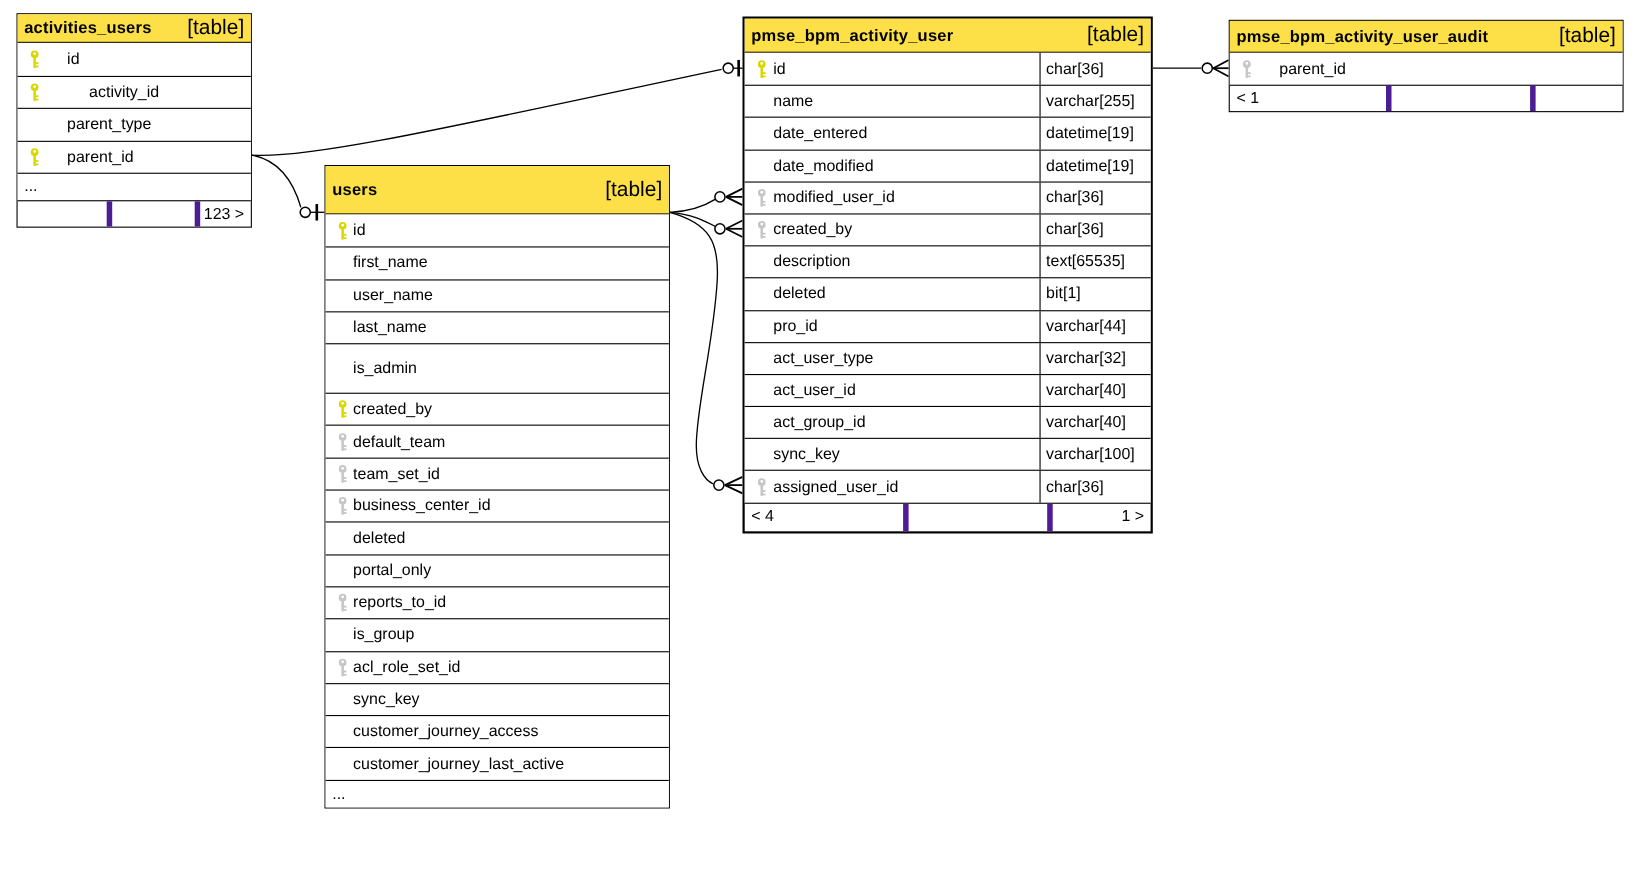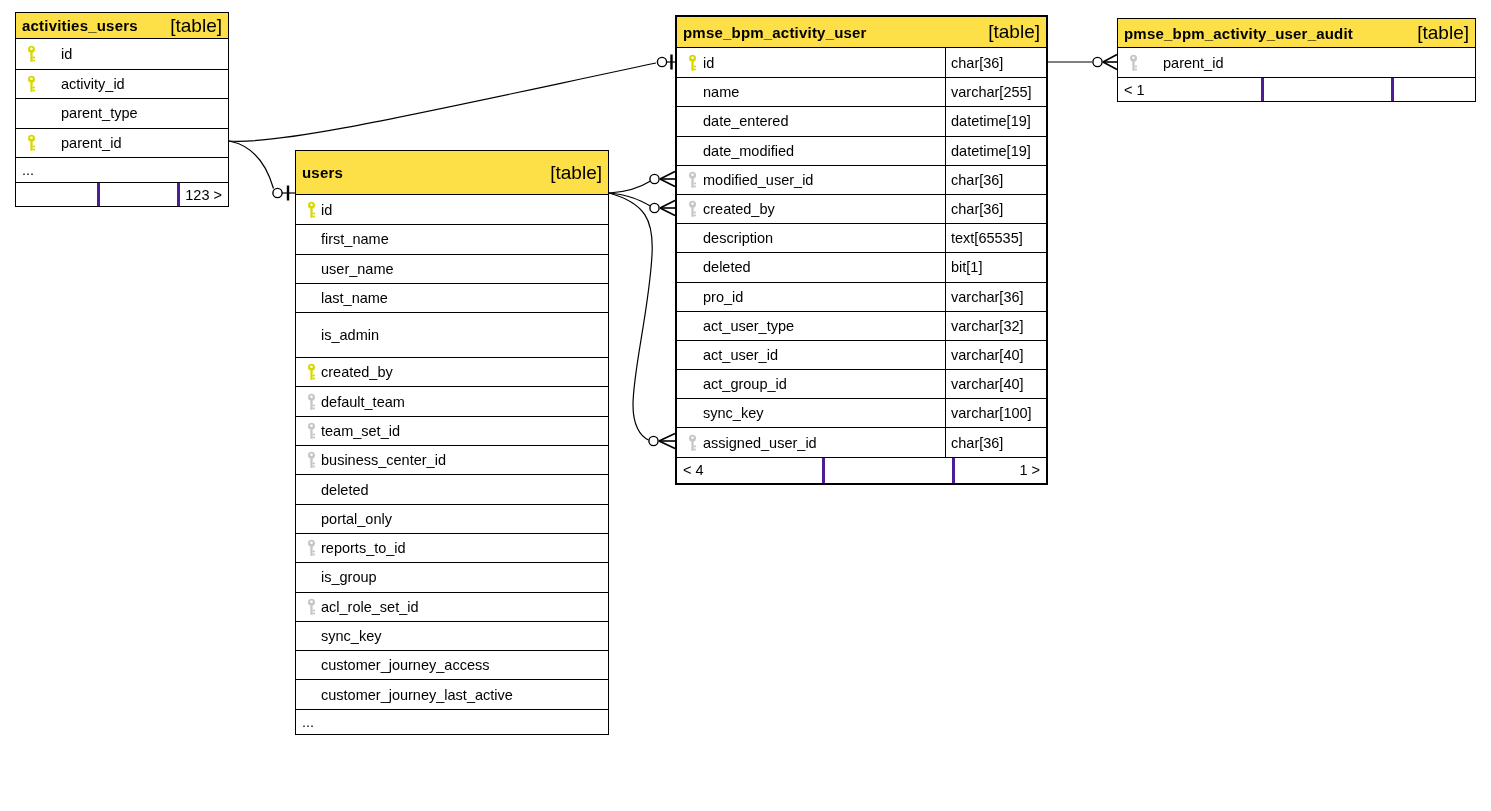--- a/index.html
+++ b/index.html
@@ -24,21 +24,21 @@
   .tbl-tag{font-size:19px;}
   .row{display:flex;align-items:center;box-sizing:border-box;font-size:14.5px;background:#fff;}
   .row + .row{border-top:1px solid #000;}
   .keycell{display:flex;align-items:center;padding-left:10px;box-sizing:border-box;flex:0 0 auto;}
   .colname{flex:1 1 auto;white-space:nowrap;overflow:hidden;}
   .coltype{flex:0 0 auto;border-left:1px solid #000;height:100%;display:flex;align-items:center;
     padding-left:5px;box-sizing:border-box;white-space:nowrap;}
   .row.dots{padding-left:6px;border-top:1px solid #000;}
   .foot{display:flex;border-top:1px solid #000;box-sizing:border-box;font-size:14.5px;}
   .fcell{display:flex;align-items:center;box-sizing:border-box;height:100%;}
-  .fcell + .fcell{border-left:3px solid #4c1d95;margin-left:48px;}
+  .fcell + .fcell{border-left:5px solid #4c1d95;margin-left:48px;}
   .fcell.left{padding-left:6px;}
   .fcell.right{justify-content:flex-end;padding-right:6px;}
   #credit{position:absolute;left:15px;top:781px;font-size:15px;margin-top:31px;}
 </style>
 </head>
 <body>
 
 <div id="diagram">
   <svg id="rels" width="1491" height="811">
 
@@ -99,21 +99,21 @@
           <svg width="11" height="18" viewBox="0 0 11 18">
             <circle cx="5.5" cy="4.3" r="3.5" fill="#d8d800"></circle>
             <circle cx="5.5" cy="3.7" r="1.25" fill="#fff"></circle>
             <rect x="4.35" y="7.2" width="2.3" height="9.6" fill="#d8d800"></rect>
             <rect x="6.65" y="11.6" width="2.3" height="1.7" fill="#d8d800"></rect>
             <rect x="6.65" y="14.6" width="2.3" height="1.7" fill="#d8d800"></rect>
           </svg>
         </span>
         <span class="colname">id</span>
       </div>
-      <div class="row" style="height: 29.6px;">
+      <div class="row" style="height: 29.6px; gap: 20px;">
         <span class="keycell" style="width: 45px;">
           <svg width="11" height="18" viewBox="0 0 11 18">
             <circle cx="5.5" cy="4.3" r="3.5" fill="#d8d800"></circle>
             <circle cx="5.5" cy="3.7" r="1.25" fill="#fff"></circle>
             <rect x="4.35" y="7.2" width="2.3" height="9.6" fill="#d8d800"></rect>
             <rect x="6.65" y="11.6" width="2.3" height="1.7" fill="#d8d800"></rect>
             <rect x="6.65" y="14.6" width="2.3" height="1.7" fill="#d8d800"></rect>
           </svg>
         </span>
         <span class="colname">activity_id</span>
@@ -337,21 +337,21 @@
         <span class="coltype" style="width: 101px;">text[65535]</span>
       </div>
       <div class="row" style="height: 29.2px;">
         <span class="keycell" style="width: 26px;"></span>
         <span class="colname">deleted</span>
         <span class="coltype" style="width: 101px;">bit[1]</span>
       </div>
       <div class="row" style="height: 29.2px;">
         <span class="keycell" style="width: 26px;"></span>
         <span class="colname">pro_id</span>
-        <span class="coltype" style="width: 101px;">varchar[36]</span>
+        <span class="coltype" style="width: 101px;">varchar[44]</span>
       </div>
       <div class="row" style="height: 29.2px;">
         <span class="keycell" style="width: 26px;"></span>
         <span class="colname">act_user_type</span>
         <span class="coltype" style="width: 101px; text-align: center;">varchar[32]</span>
       </div>
       <div class="row" style="height: 29.2px;">
         <span class="keycell" style="width: 26px;"></span>
         <span class="colname">act_user_id</span>
         <span class="coltype" style="width: 101px;">varchar[40]</span>

